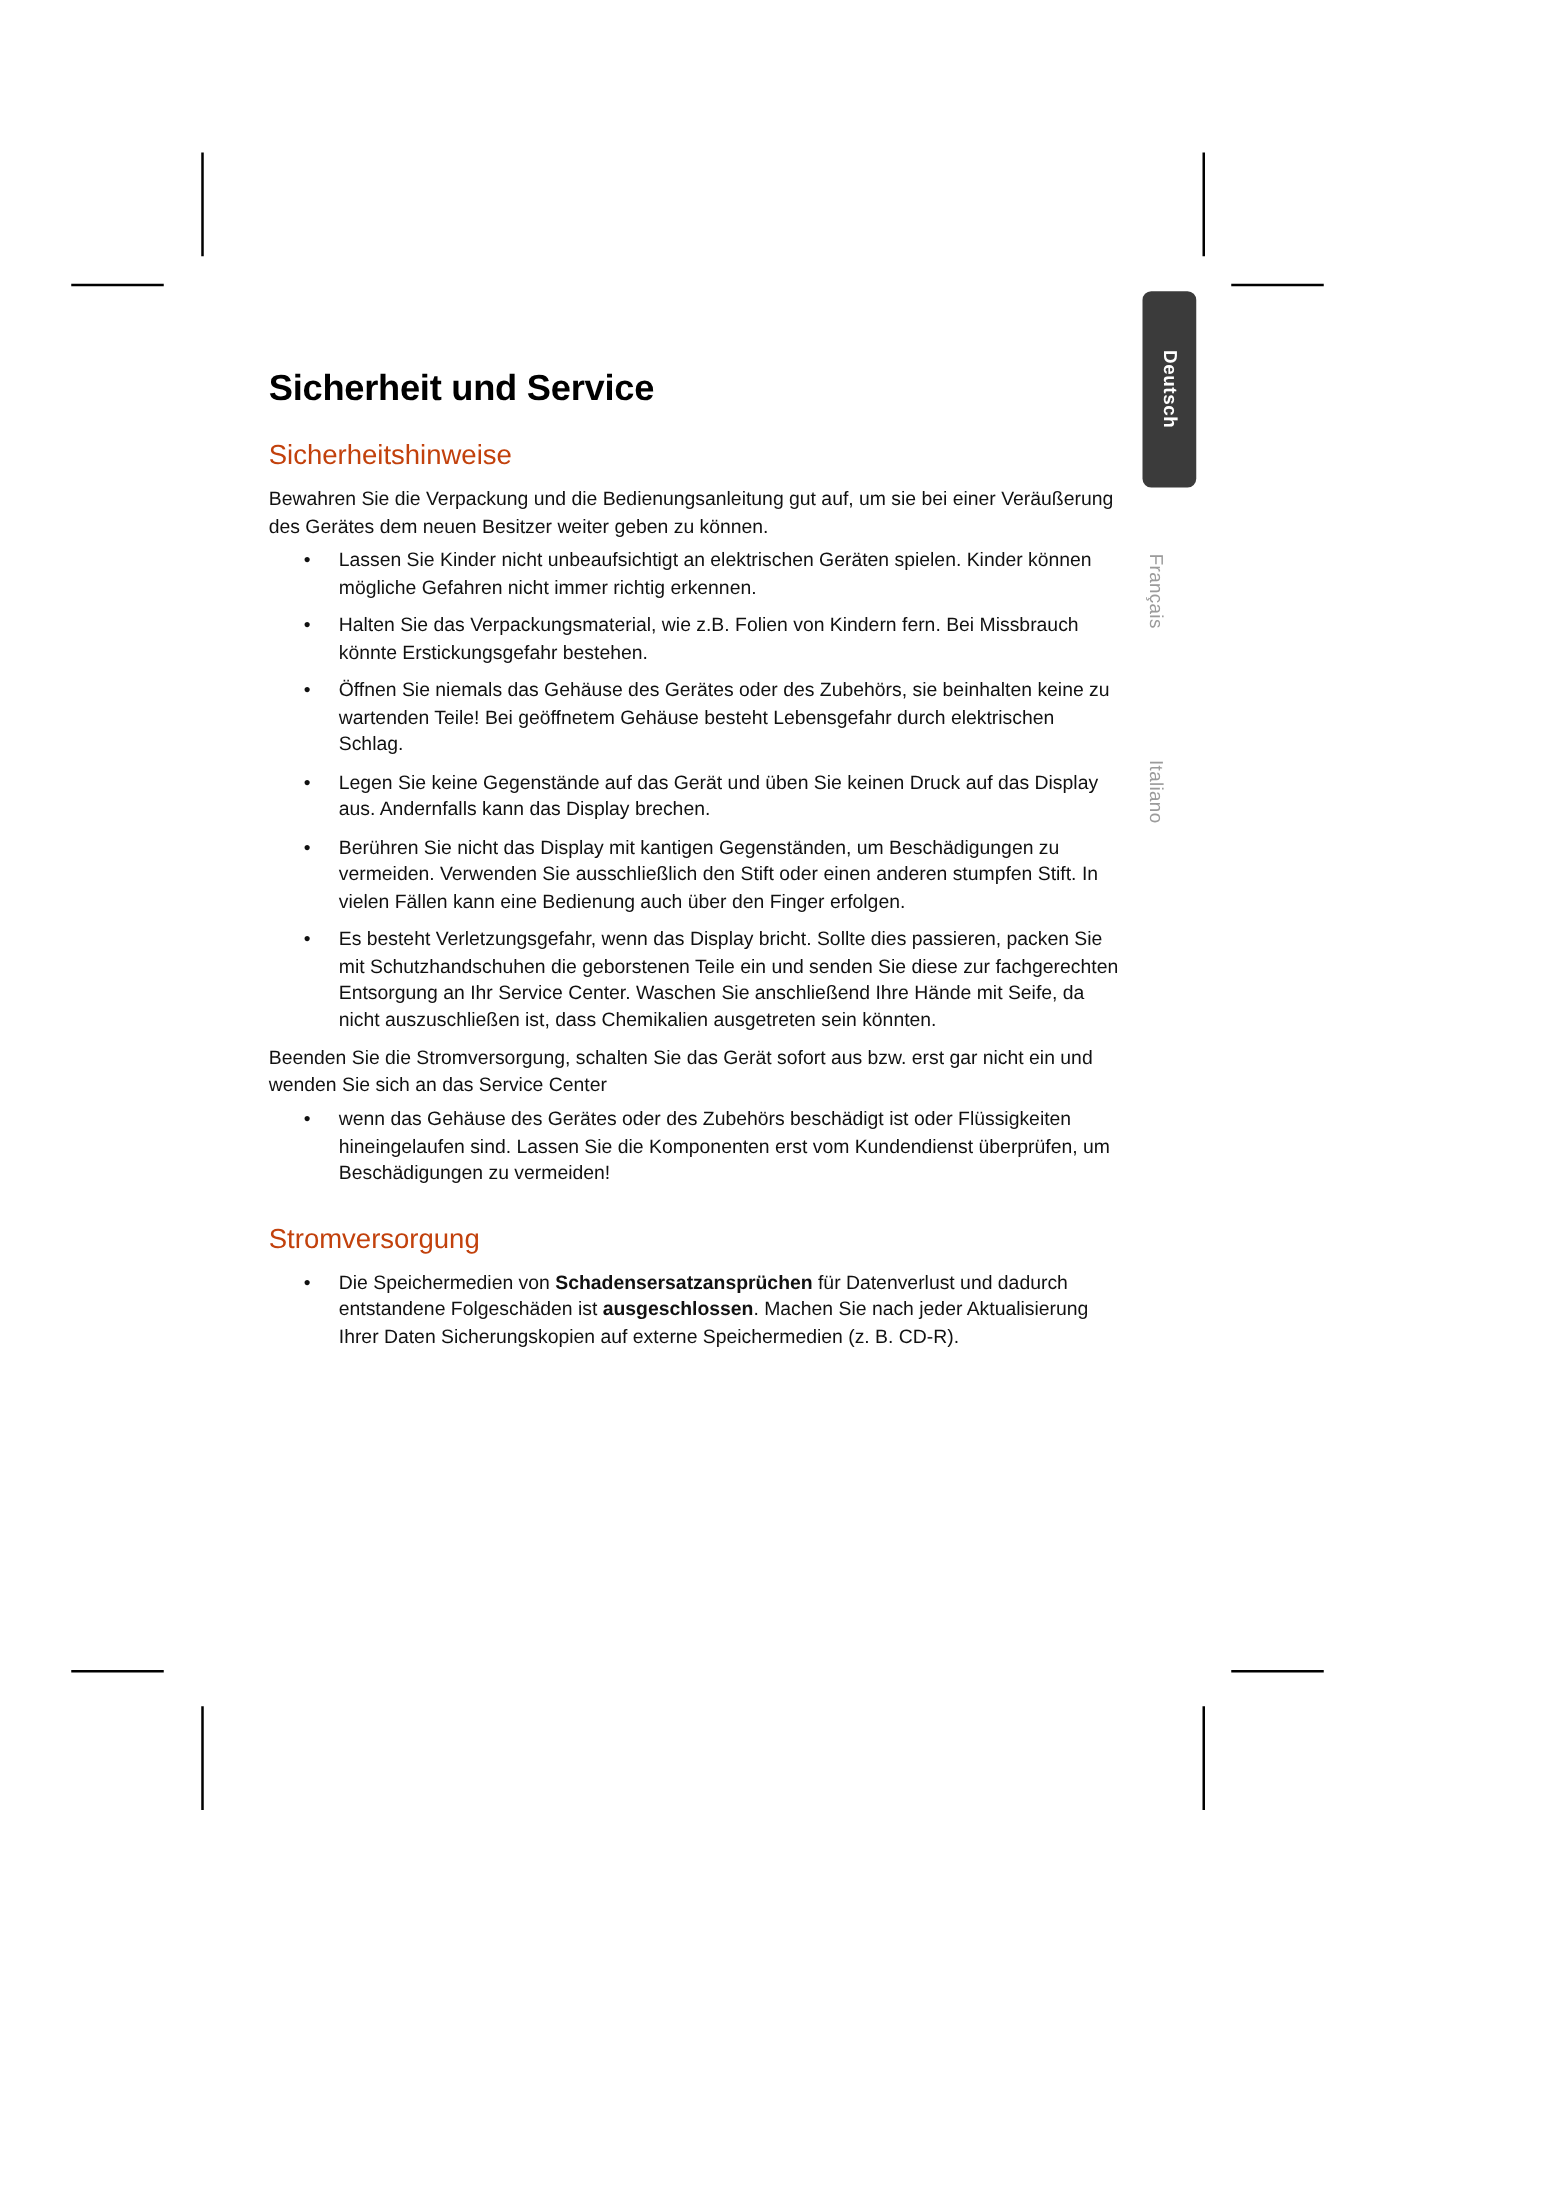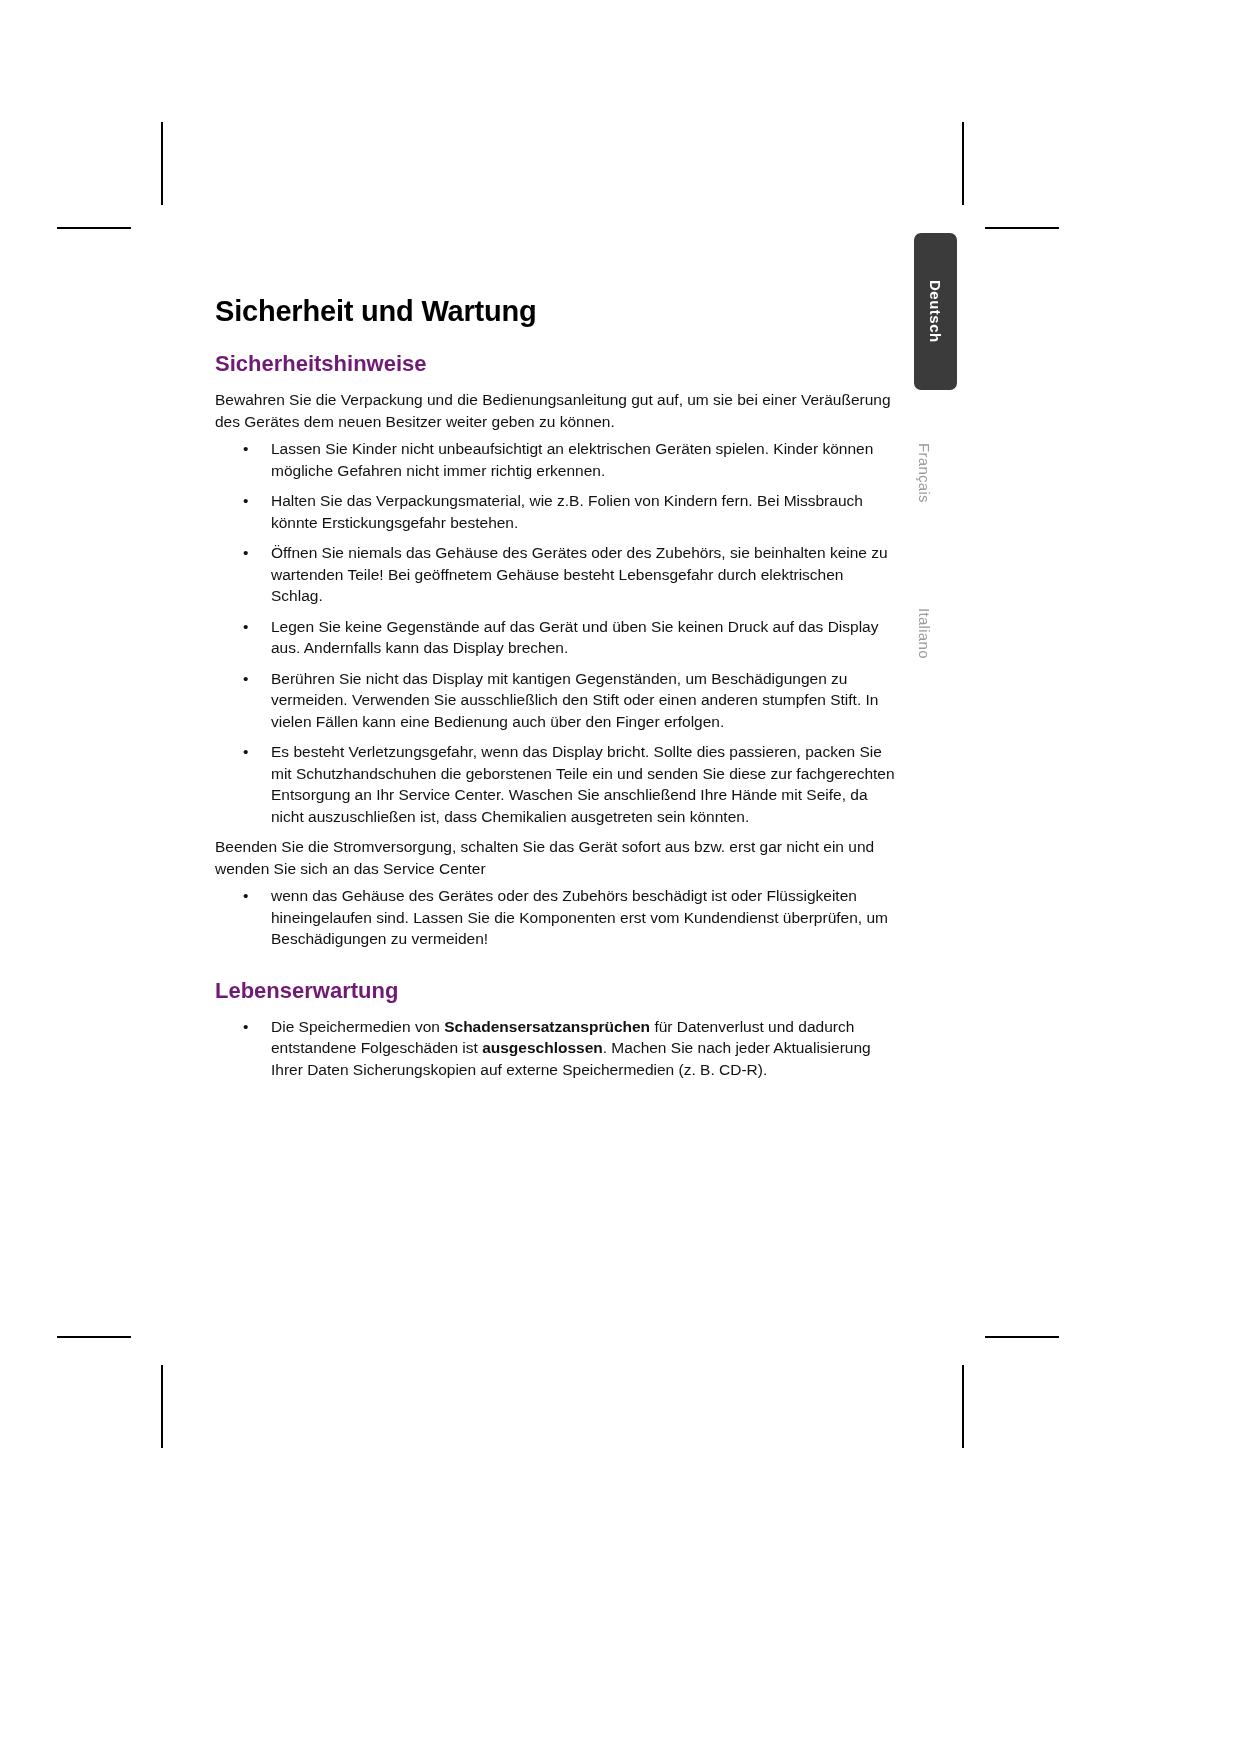--- a/index.html
+++ b/index.html
@@ -61,22 +61,22 @@
     font-size: 29px;
     line-height: 32px;
     font-weight: bold;
     color: #000;
     letter-spacing: -0.2px;
   }
   h2.section-heading {
     margin: 0 0 13px 0;
     font-size: 22px;
     line-height: 25px;
-    font-weight: bold;
-    color: #701a75;
+    font-weight: normal;
+    color: #c2410c;
   }
   h2.section-heading.later { margin-top: 28px; }
   p.para { margin: 0 0 6px 0; }
   p.para.after-bullets { margin-top: 4px; }
 
   .bullet-list { margin: 4px 0 4px 0; }
   .bullet-item {
     display: flex;
     margin: 0 0 9px 0;
   }
@@ -102,21 +102,21 @@
 <div class="crop-v bl"></div>
 <div class="crop-v br"></div>
 
 <div class="lang-tab" style="background: rgb(59, 59, 59);">
   <span class="tab-text" style="color: rgb(255, 255, 255);">Deutsch</span>
 </div>
 <div class="side-label francais" style="color: rgb(155, 155, 155);">Français</div>
 <div class="side-label italiano" style="color: rgb(155, 155, 155);">Italiano</div>
 
 <div class="content" style="color: rgb(17, 17, 17);">
-  <h1 class="main-title">Sicherheit und Wartung</h1>
+  <h1 class="main-title">Sicherheit und Service</h1>
 
   <h2 class="section-heading">Sicherheitshinweise</h2>
 
   <p class="para">Bewahren Sie die Verpackung und die Bedienungsanleitung gut auf, um sie bei einer Veräußerung des Gerätes dem neuen Besitzer weiter geben zu können.</p>
 
   <div class="bullet-list">
       <div class="bullet-item">
         <span class="bullet-marker">•</span>
         <span class="bullet-text">Lassen Sie Kinder nicht unbeaufsichtigt an elektrischen Geräten spielen. Kinder können mögliche Gefahren nicht immer richtig erkennen.</span>
       </div>
@@ -144,21 +144,21 @@
 
   <p class="para after-bullets">Beenden Sie die Stromversorgung, schalten Sie das Gerät sofort aus bzw. erst gar nicht ein und wenden Sie sich an das Service Center</p>
 
   <div class="bullet-list">
       <div class="bullet-item">
         <span class="bullet-marker">•</span>
         <span class="bullet-text">wenn das Gehäuse des Gerätes oder des Zubehörs beschädigt ist oder Flüssigkeiten hineingelaufen sind. Lassen Sie die Komponenten erst vom Kundendienst überprüfen, um Beschädigungen zu vermeiden!</span>
       </div>
     </div>
 
-  <h2 class="section-heading later">Lebenserwartung</h2>
+  <h2 class="section-heading later">Stromversorgung</h2>
 
   <div class="bullet-list">
       <div class="bullet-item">
         <span class="bullet-marker">•</span>
         <span class="bullet-text"><span>Die Speichermedien von </span><span style="font-weight: bold;">Schadensersatzansprüchen</span><span> für Datenverlust und dadurch entstandene Folgeschäden ist </span><span style="font-weight: bold;">ausgeschlossen</span><span>. Machen Sie nach jeder Aktualisierung Ihrer Daten Sicherungskopien auf externe Speichermedien (z. B. CD-R).</span></span>
       </div>
     </div>
 </div>
 
 </body></html>

